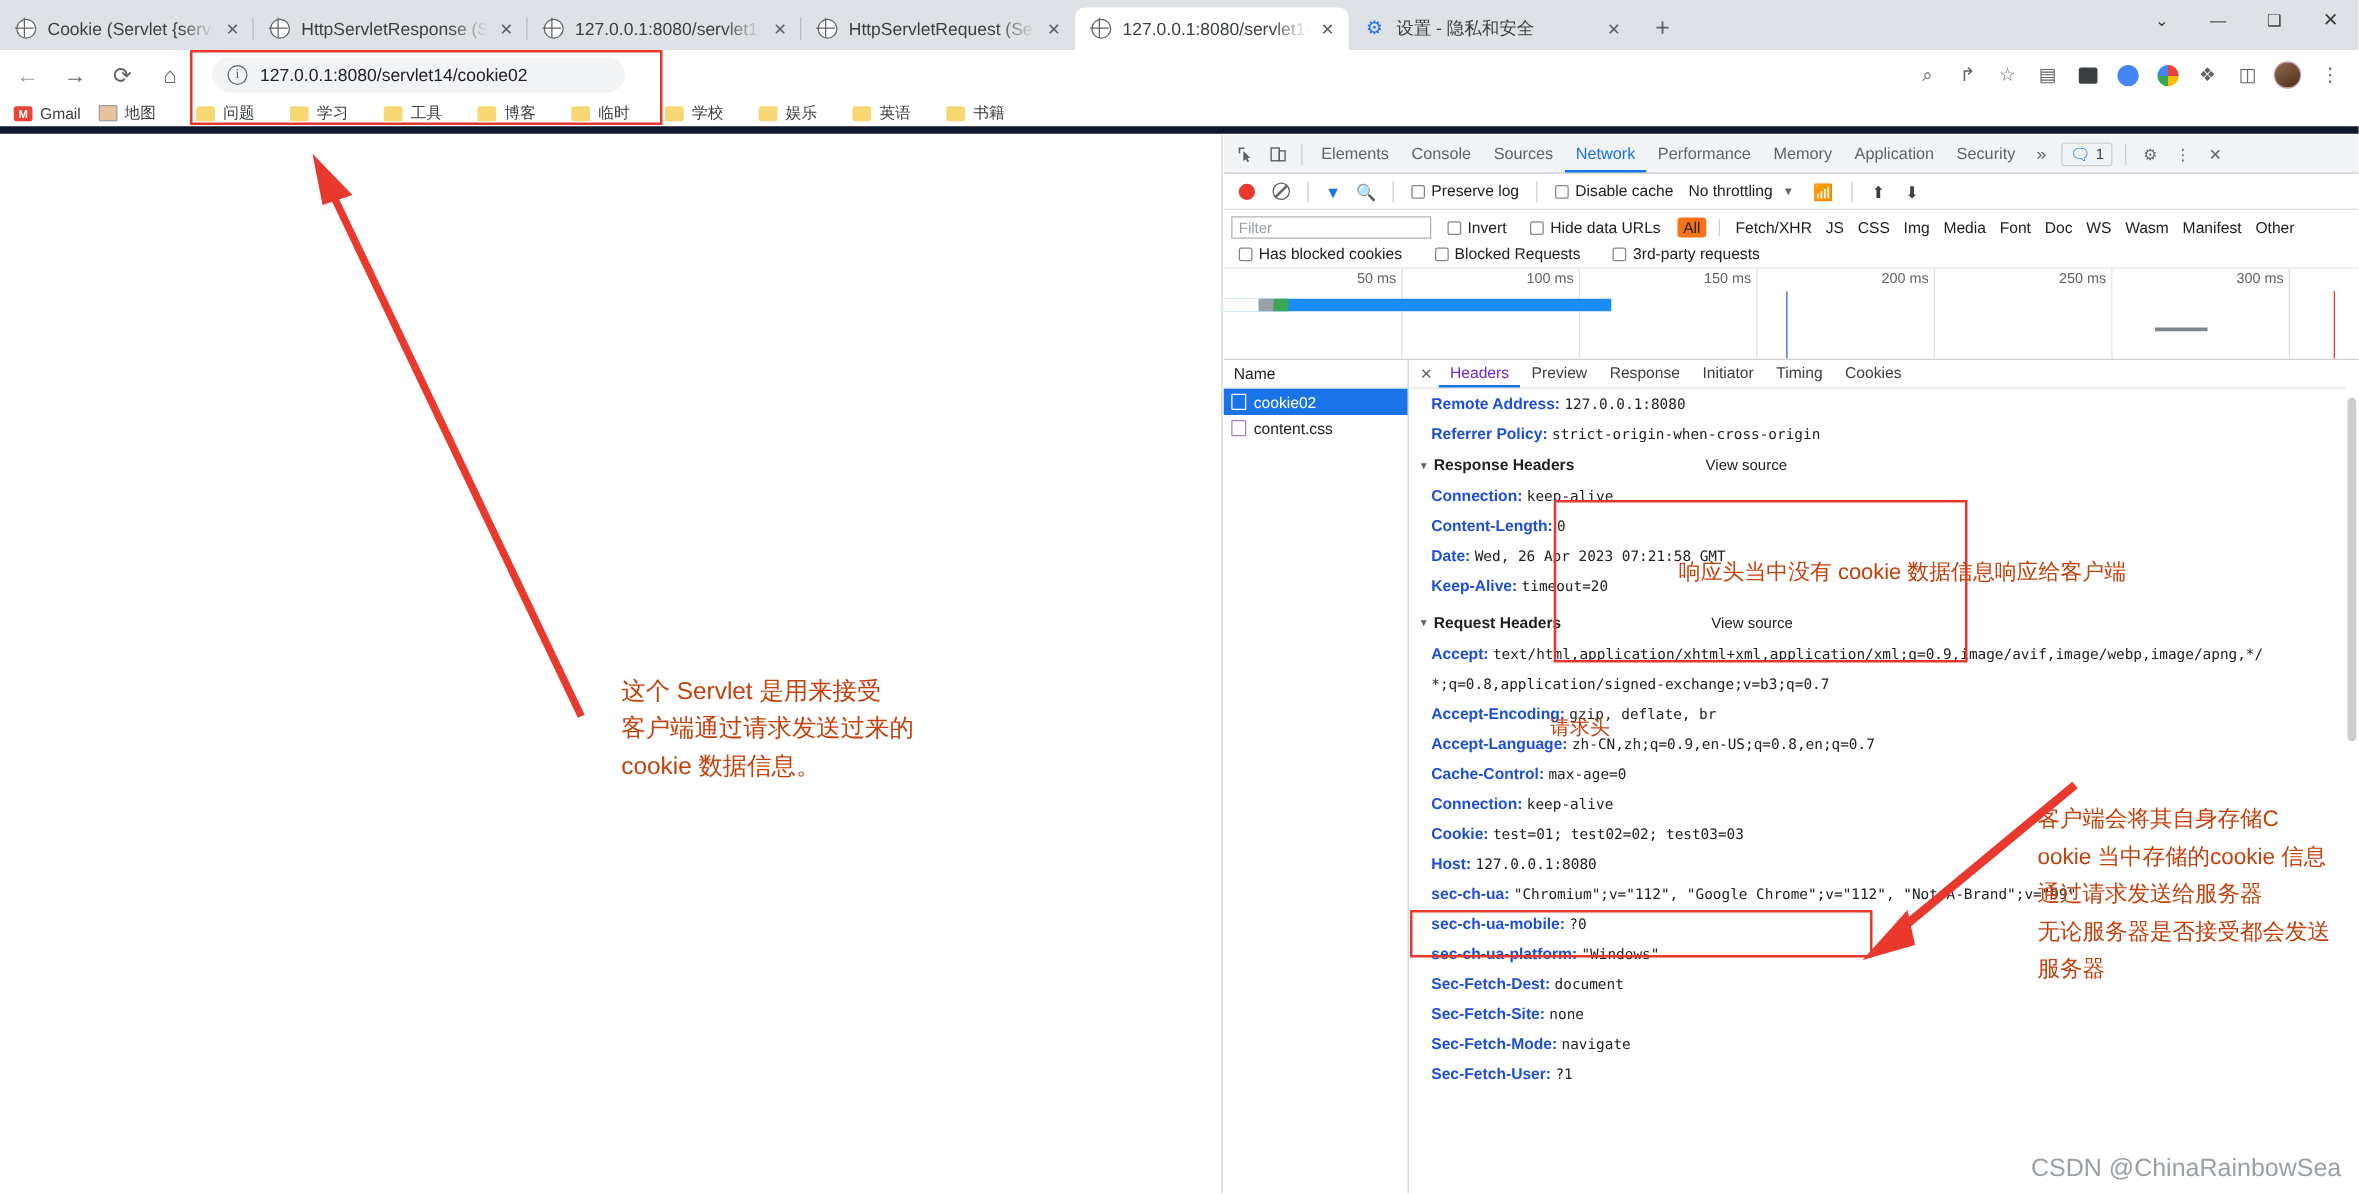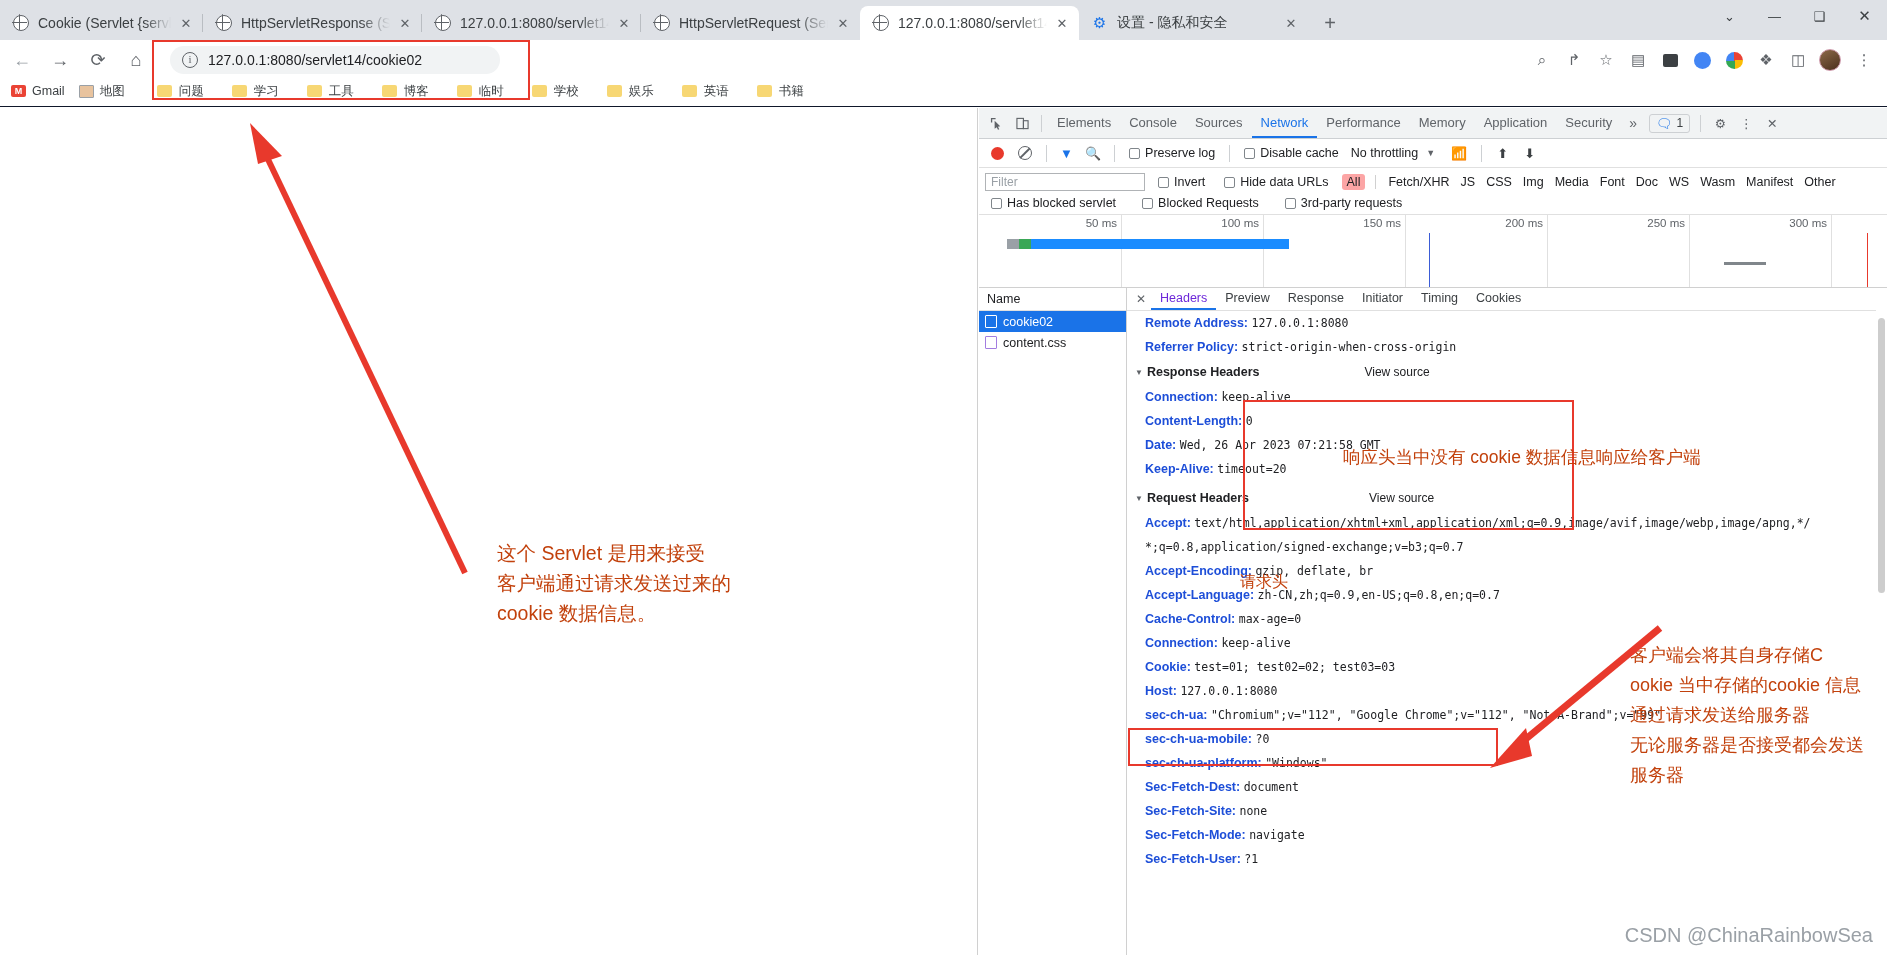--- a/index.html
+++ b/index.html
@@ -110,22 +110,22 @@
   .circ-blue { width:17px;height:17px;border-radius:50%;background:#4285f4; }
   .circ-multi {
     width:17px;height:17px;border-radius:50%;
     background: conic-gradient(#ea4335 0 25%, #fbbc05 0 50%, #34a853 0 75%, #4285f4 0 100%);
   }
   .sq-dark { width:15px;height:13px;border-radius:2px;background:#3c4043; }
 
   
   .bookmarks {
     position: absolute; top: 80px; left: 0; right: 0; height: 27px;
-    background: #fff; display: flex; padding-left: 4px;
-    border-bottom: 1px solid #0f172a;
+    background: #fff; display: flex; align-items: center; padding-left: 4px;
+    border-bottom: 6px solid #0f172a;
   }
   .bm {
     display: flex; align-items: center; height: 22px; padding: 0 7px;
     font-size: 12.5px; color: #3c4043; border-radius: 4px; white-space: nowrap;
   }
   .bm .folder {
     width: 15px; height: 12px; background: #f7d774; border-radius: 2px;
     margin-right: 7px; flex: 0 0 15px;
   }
   .bm .gmail-ic {
@@ -207,21 +207,21 @@
   .dt-filterbar {
     padding: 5px 6px 2px 6px; border-bottom: 1px solid #e0e0e0;
     display: flex; flex-direction: column; gap: 5px; flex: 0 0 auto;
   }
   .filt-row1 { display: flex; align-items: center; gap: 7px; }
   .filter-input {
     width: 160px; height: 18px; border: 1px solid #b0b3b6; background: #fff;
     font-size: 12px; color: #9aa0a6; padding: 0 5px; line-height: 16px;
   }
   .ftype { font-size: 12.5px; color: #202124; padding: 0 2px; }
-  .ftype.sel { background: #fca5a5; border-radius: 3px; padding: 1px 5px; }
+  .ftype.sel { background: #f97316; border-radius: 3px; padding: 1px 5px; }
   .ftype-sep { width: 1px; height: 14px; background: #d0d0d0; margin: 0 3px; }
   .filt-row2 { display: flex; align-items: center; gap: 14px; padding-bottom: 2px; }
 
   .dt-overview {
     height: 73px; border-bottom: 1px solid #d0d0d0; position: relative;
     background: #fff; flex: 0 0 73px; overflow: hidden;
   }
   .ov-tick {
     position: absolute; top: 0; bottom: 0; width: 1px; background: #e0e0e0;
   }
@@ -523,21 +523,21 @@
         <span class="ftype">Font</span>
         <span class="ftype">Doc</span>
         <span class="ftype">WS</span>
         <span class="ftype">Wasm</span>
         <span class="ftype">Manifest</span>
         <span class="ftype">Other</span>
       </div>
       <div class="filt-row2">
         <label class="chk">
           <span class="cb"></span>
-          <span>Has blocked servlet</span>
+          <span>Has blocked cookies</span>
         </label>
         <label class="chk">
           <span class="cb"></span>
           <span>Blocked Requests</span>
         </label>
         <label class="chk">
           <span class="cb"></span>
           <span>3rd-party requests</span>
         </label>
       </div>

